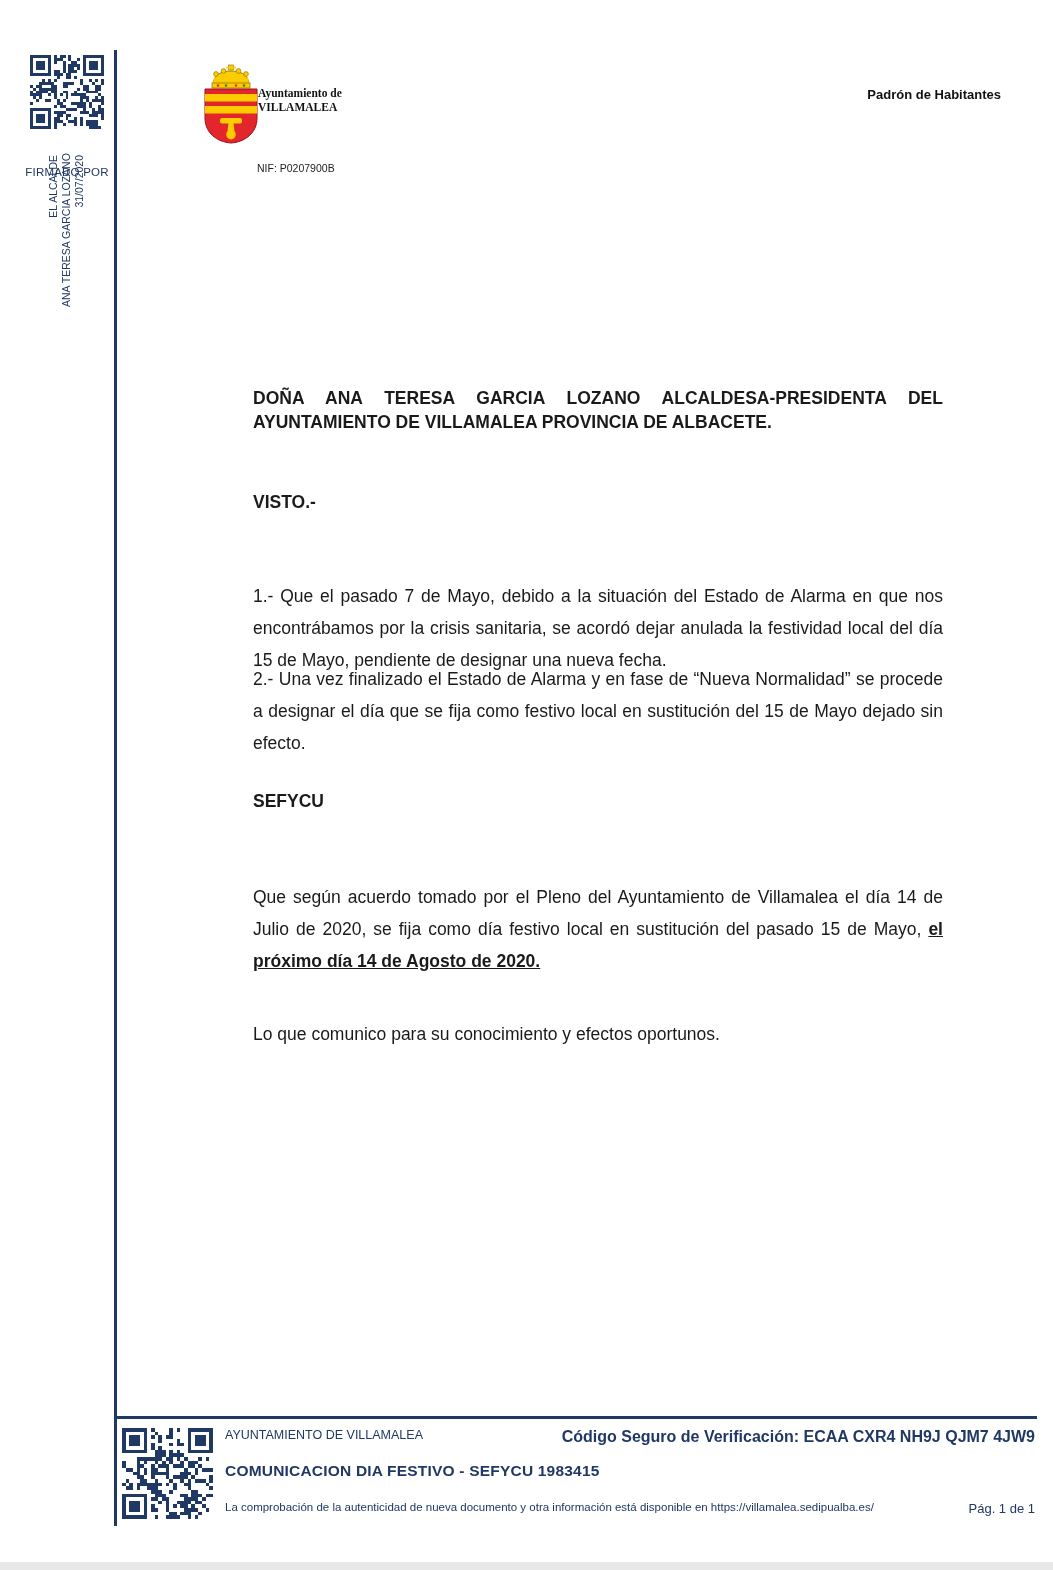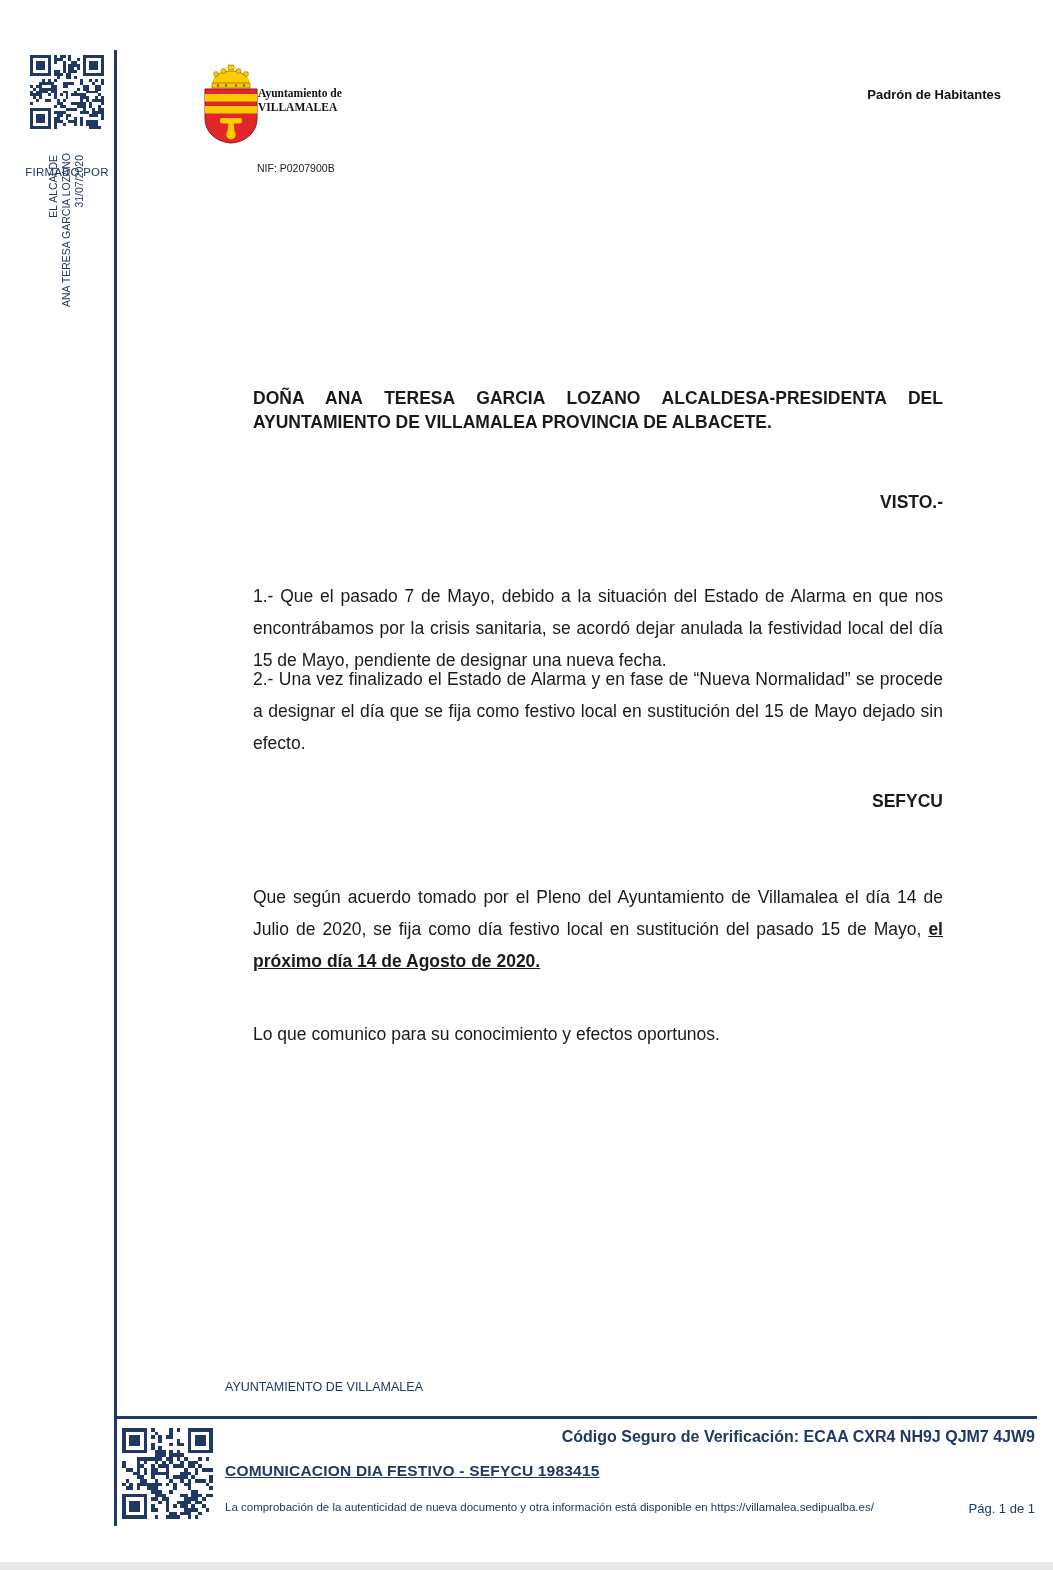--- a/index.html
+++ b/index.html
@@ -55,21 +55,21 @@
   }
 
   
   .main { left: 253px; width: 690px; }
   .doc-title {
     top: 386px;
     font-weight: bold; font-size: 17.5px; line-height: 24px;
     text-align: justify;
   }
   .h-center {
-    text-align: right;
+    text-align: left;
     font-weight: bold; font-size: 17.5px;
   }
   .visto { top: 492px; }
   .informo { top: 791px; }
   .para {
     font-size: 17.5px; line-height: 32px;
     text-align: justify;
     margin-top: 15px;
   }
   .para1 { top: 565px; }
@@ -80,32 +80,31 @@
 
   
   .h-rule {
     left: 114px; top: 1416px;
     width: 923px; height: 3px;
     background: #1F3864;
   }
   .footer-qr { left: 122px; top: 1428px; width: 91px; height: 91px; }
   .footer-qr svg { width: 100%; height: 100%; display: block; }
   .f-org {
-    left: 225px; top: 1380px;
+    left: 225px; top: 1428px;
     font-size: 12.5px; color: #1F3864;
   }
   .f-csv {
     right: 18px; top: 1428px;
     font-size: 16px; font-weight: bold; color: #1F3864;
   }
   .f-doc-title {
     left: 225px; top: 1462px;
     font-size: 15.5px; font-weight: bold; color: #1F3864;
     letter-spacing: .2px;
-    text-decoration: underline;
   }
   .f-note {
     left: 225px; top: 1501px;
     font-size: 11.5px; color: #1F3864;
   }
   .f-page {
     right: 18px; top: 1501px;
     font-size: 13px; color: #1F3864;
   }
   .viewer-bar {

